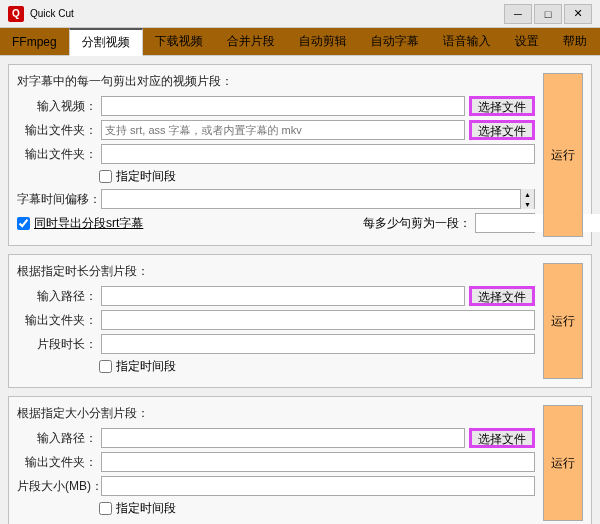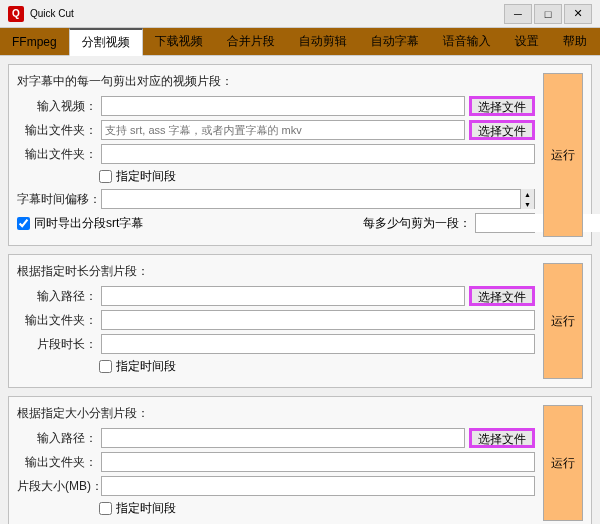--- a/index.html
+++ b/index.html
@@ -185,20 +185,21 @@
       align-items: center;
       margin-bottom: 4px;
       gap: 4px;
     }
     .export-checkbox-label {
       display: flex;
       align-items: center;
       gap: 4px;
       font-size: 12px;
       margin-left: 0;
+      text-decoration: underline;
     }
     .export-right {
       display: flex;
       align-items: center;
       gap: 4px;
       flex: 1;
       justify-content: flex-end;
     }
   </style>
 </head>

